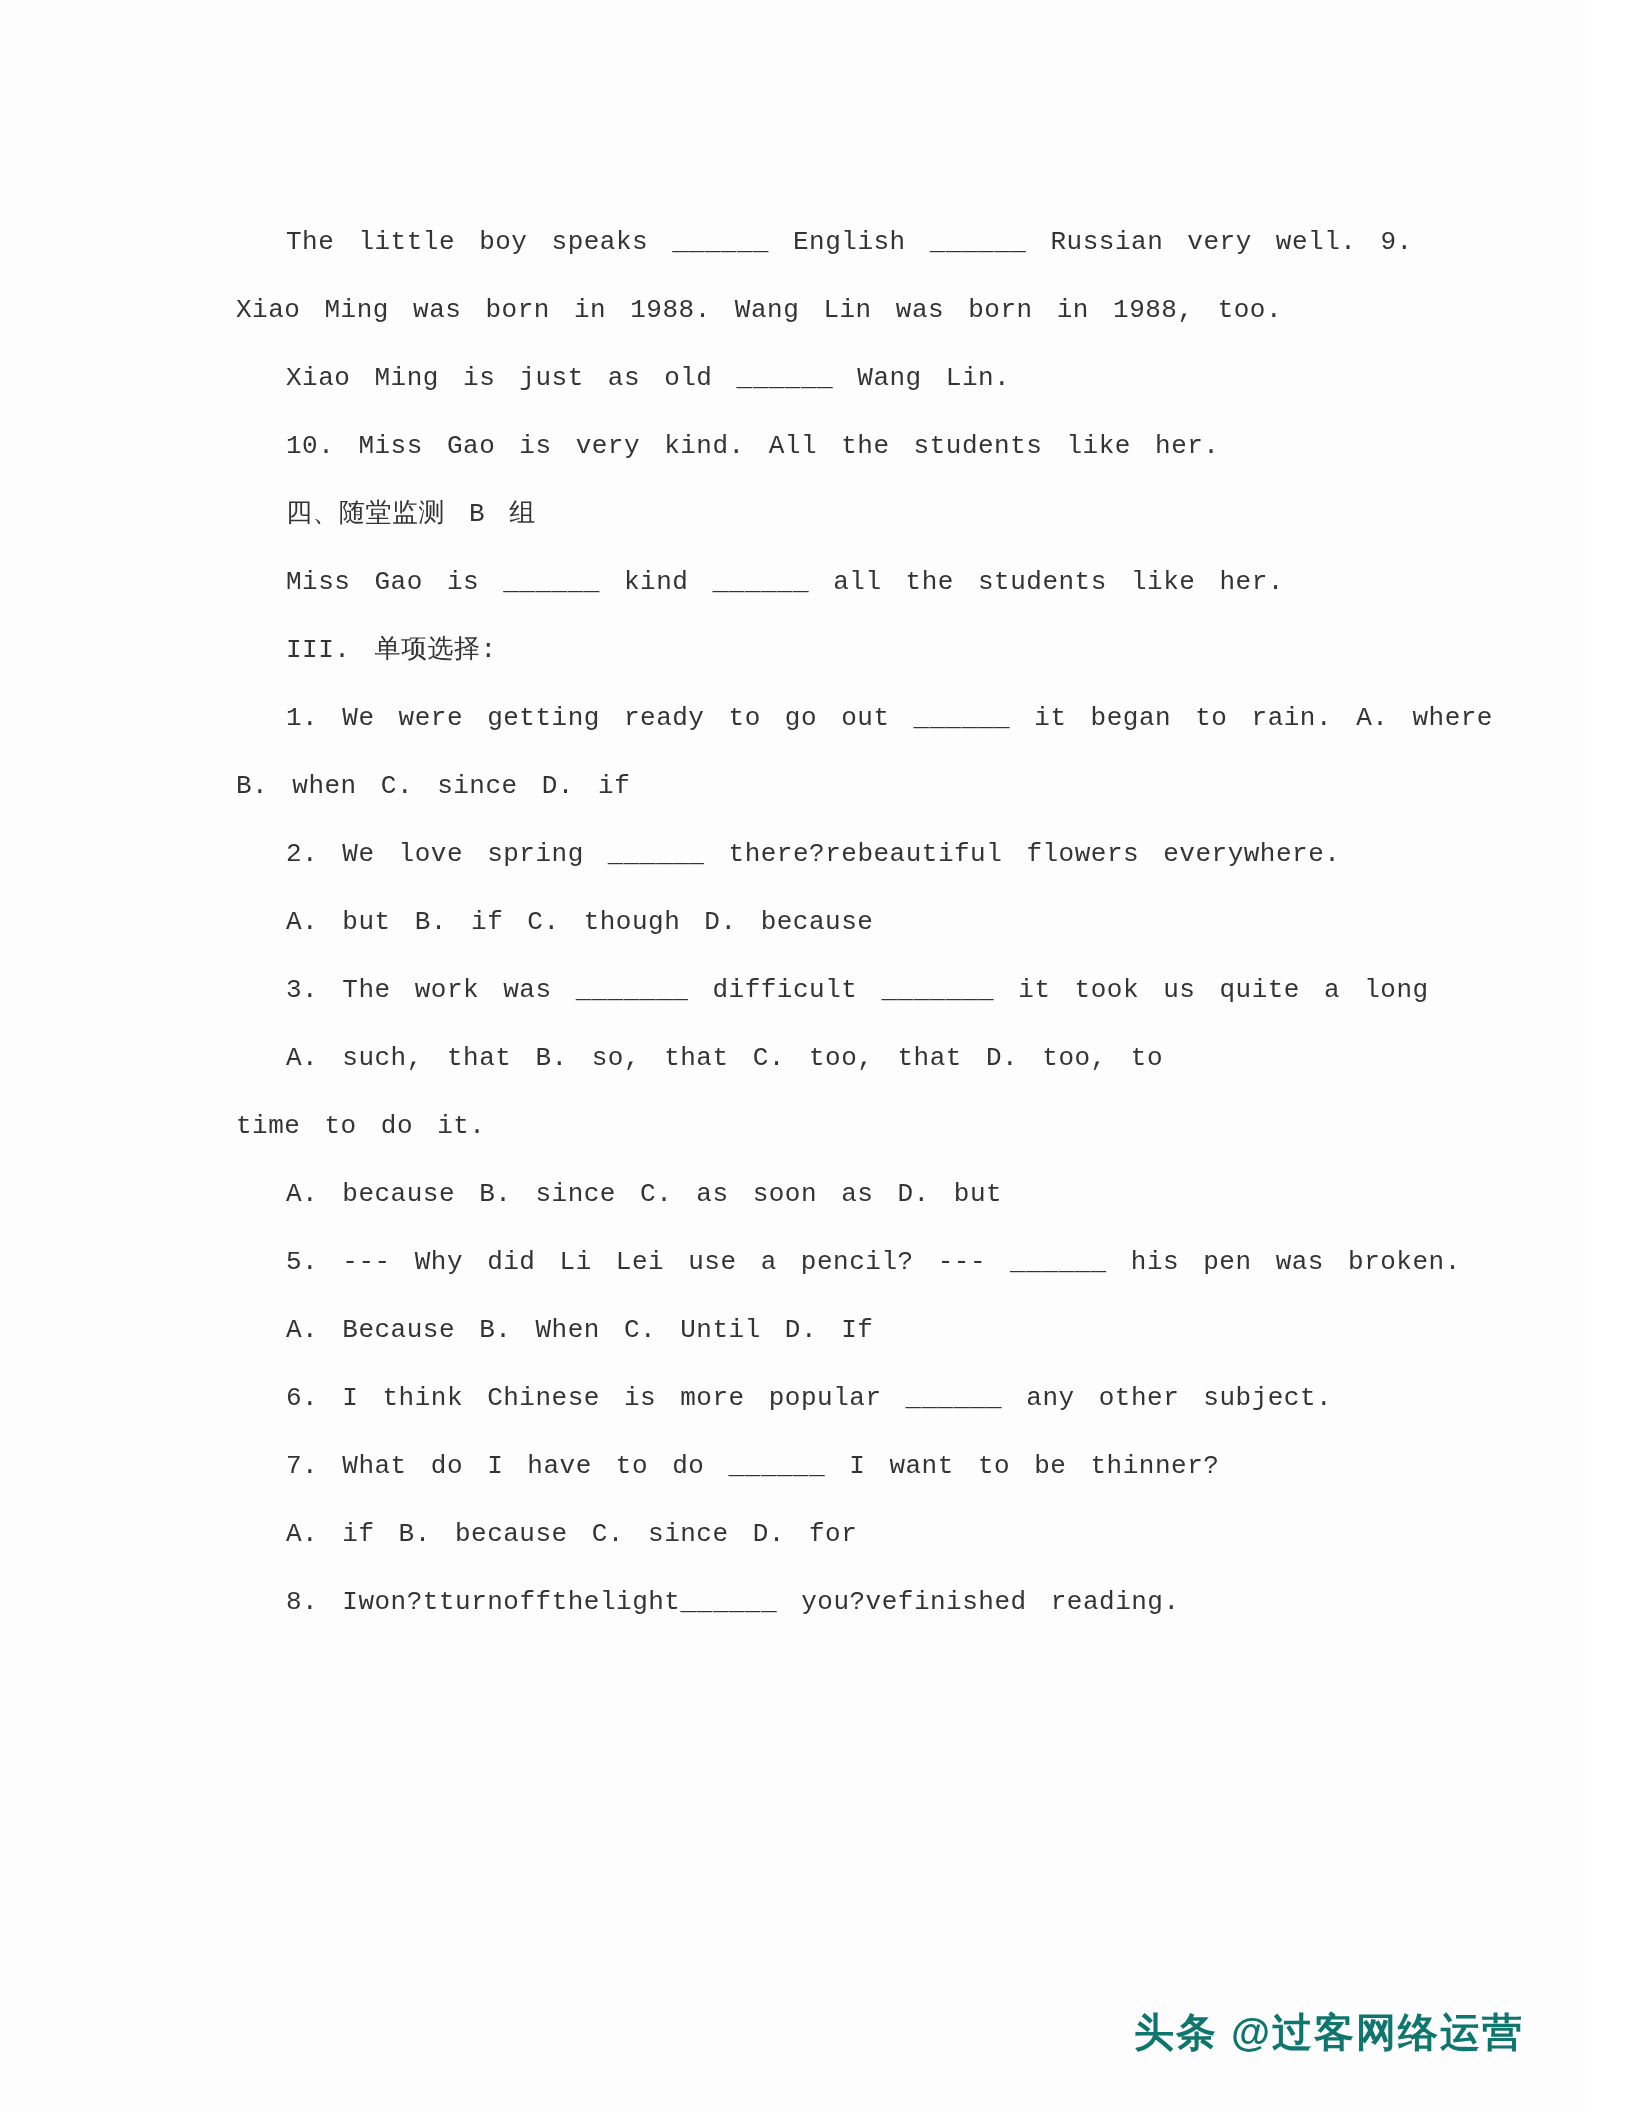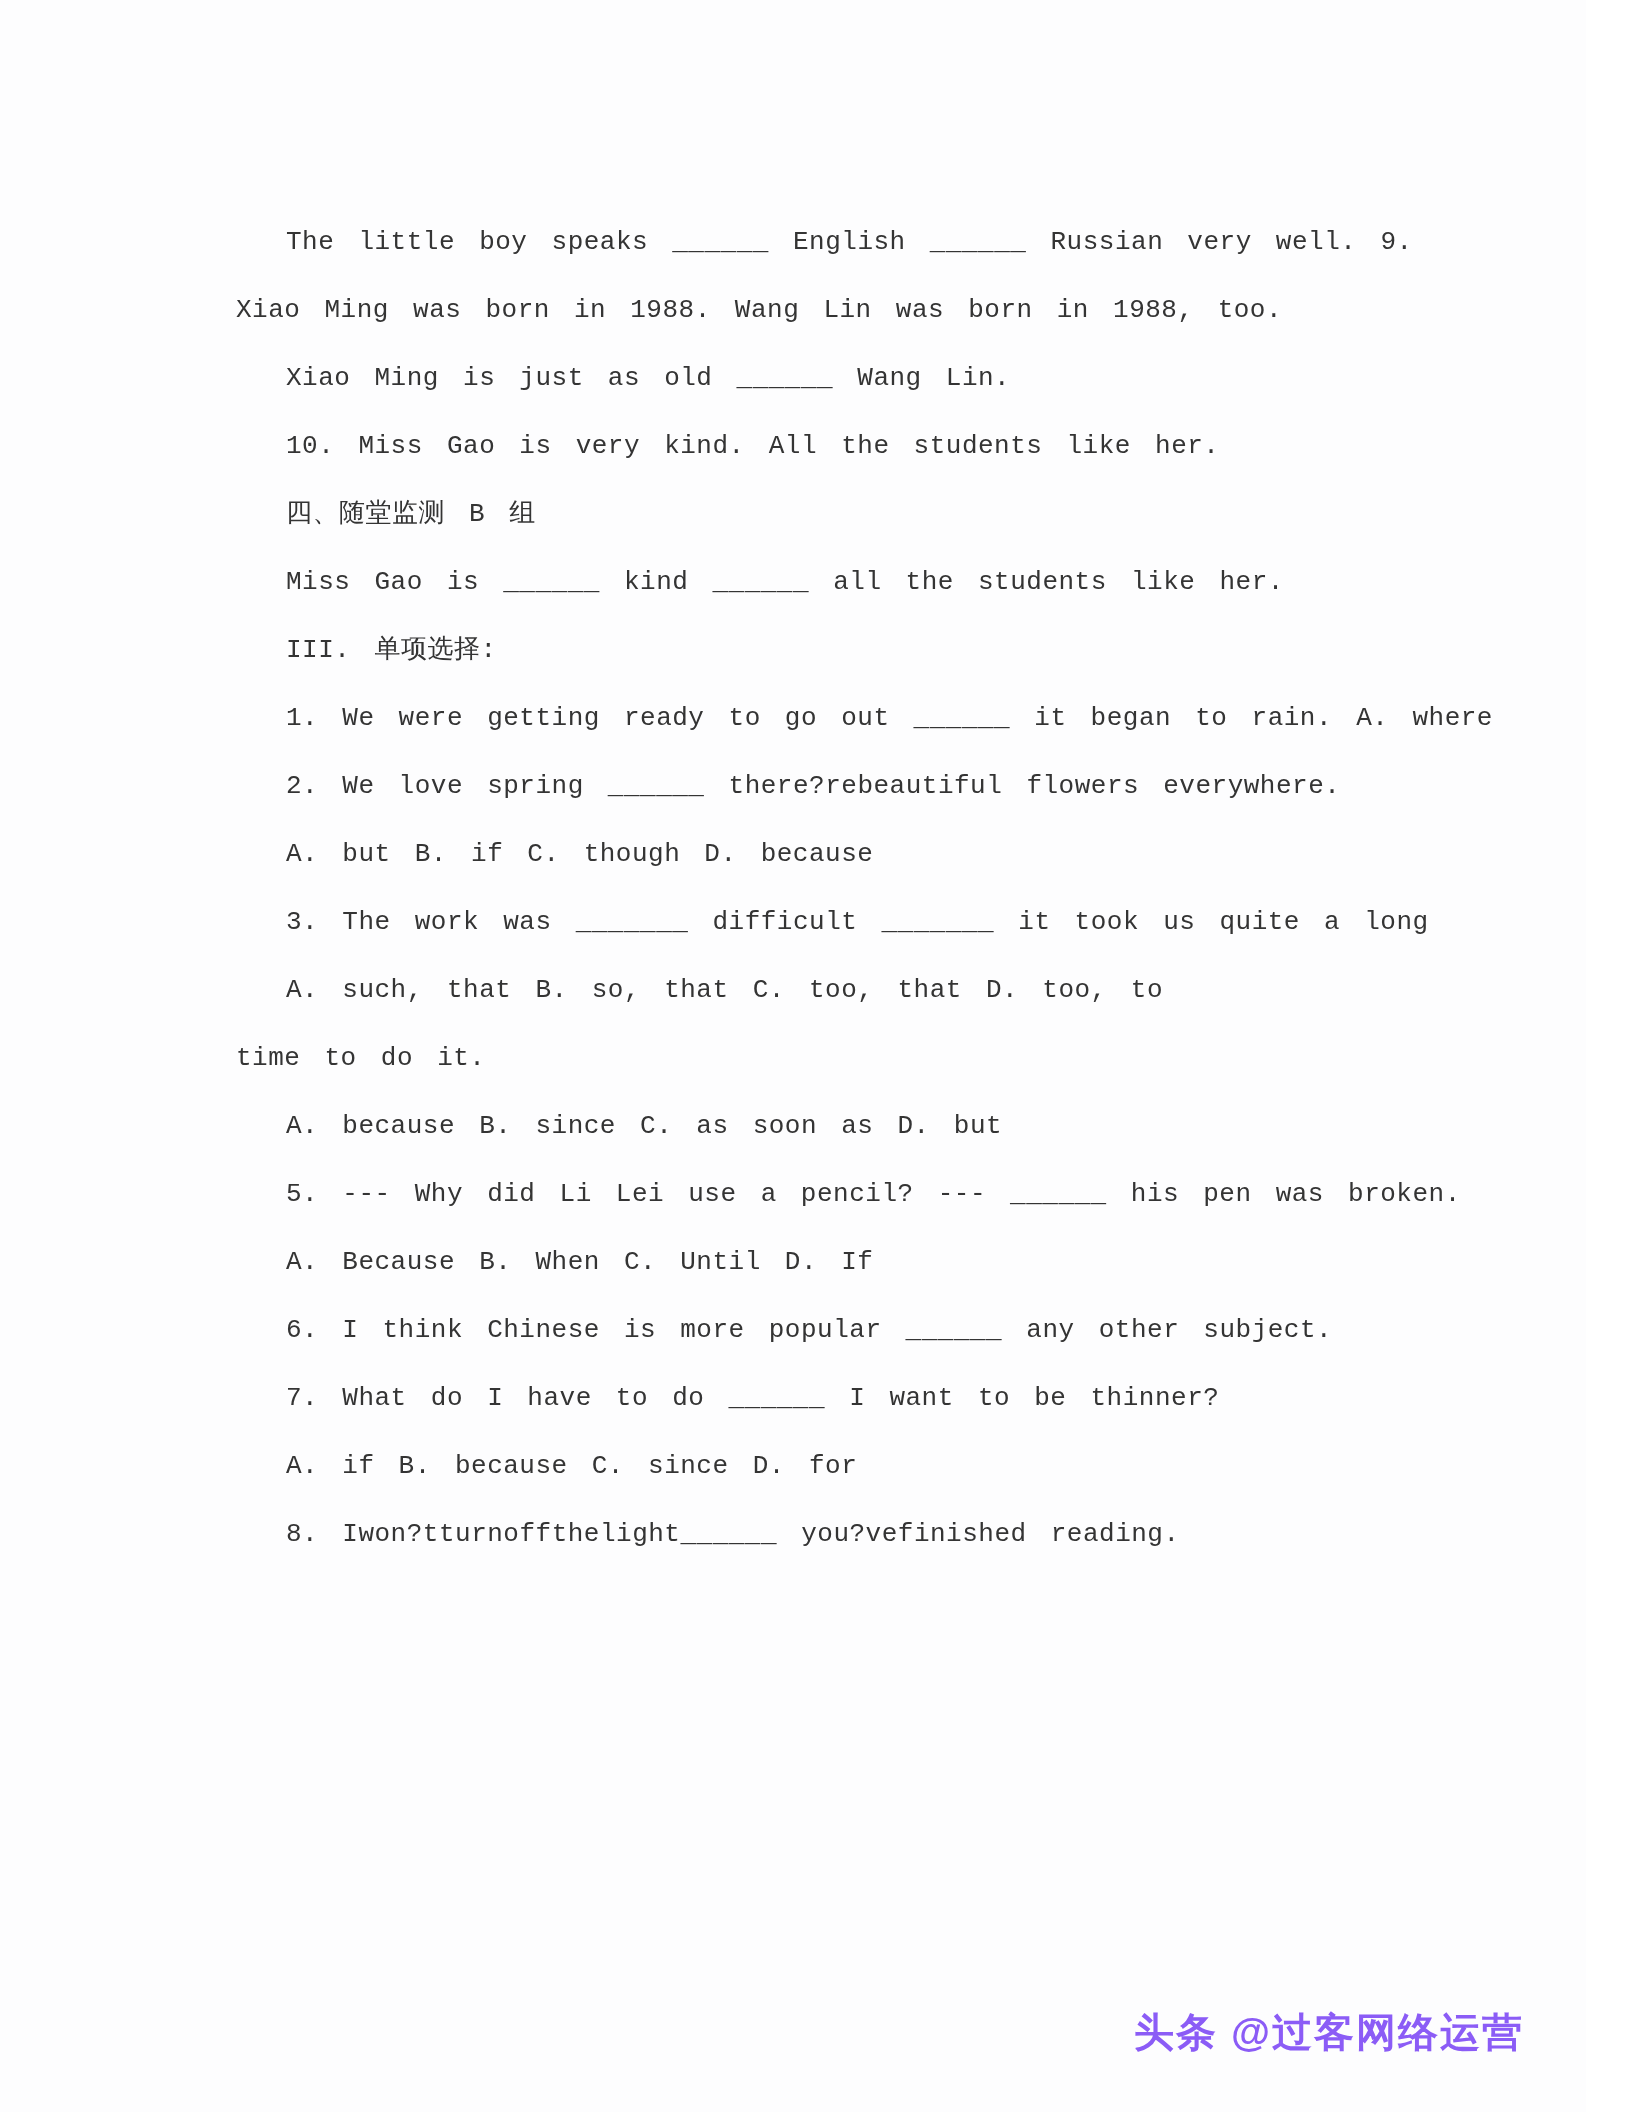--- a/index.html
+++ b/index.html
@@ -34,36 +34,37 @@
     padding-left: 50px;
   }
   .watermark {
     position: absolute;
     right: 62px;
     bottom: 52px;
     font-family: "Liberation Sans", "DejaVu Sans", sans-serif;
     font-weight: bold;
     font-size: 40px;
     letter-spacing: 2px;
-    color: #8b5cf6;
+    color: #0f766e;
   }
 </style>
 </head>
 <body>
 
 <div class="page">
   <div class="content">
     <div class="line indent">The little boy speaks ______ English ______ Russian very well. 9.</div>
     <div class="line">Xiao Ming was born in 1988. Wang Lin was born in 1988, too.</div>
     <div class="line indent">Xiao Ming is just as old ______ Wang Lin.</div>
     <div class="line indent">10. Miss Gao is very kind. All the students like her.</div>
     <div class="line indent">四、随堂监测 B 组</div>
     <div class="line indent">Miss Gao is ______ kind ______ all the students like her.</div>
     <div class="line indent">III. 单项选择:</div>
     <div class="line indent">1. We were getting ready to go out ______ it began to rain. A. where</div>
+    <div class="line">B. when C. since D. if</div>
     <div class="line indent">2. We love spring ______ there?rebeautiful flowers everywhere.</div>
     <div class="line indent">A. but B. if C. though D. because</div>
     <div class="line indent">3. The work was _______ difficult _______ it took us quite a long</div>
     <div class="line indent">A. such, that B. so, that C. too, that D. too, to</div>
     <div class="line">time to do it.</div>
     <div class="line indent">A. because B. since C. as soon as D. but</div>
     <div class="line indent">5. --- Why did Li Lei use a pencil? --- ______ his pen was broken.</div>
     <div class="line indent">A. Because B. When C. Until D. If</div>
     <div class="line indent">6. I think Chinese is more popular ______ any other subject.</div>
     <div class="line indent">7. What do I have to do ______ I want to be thinner?</div>

